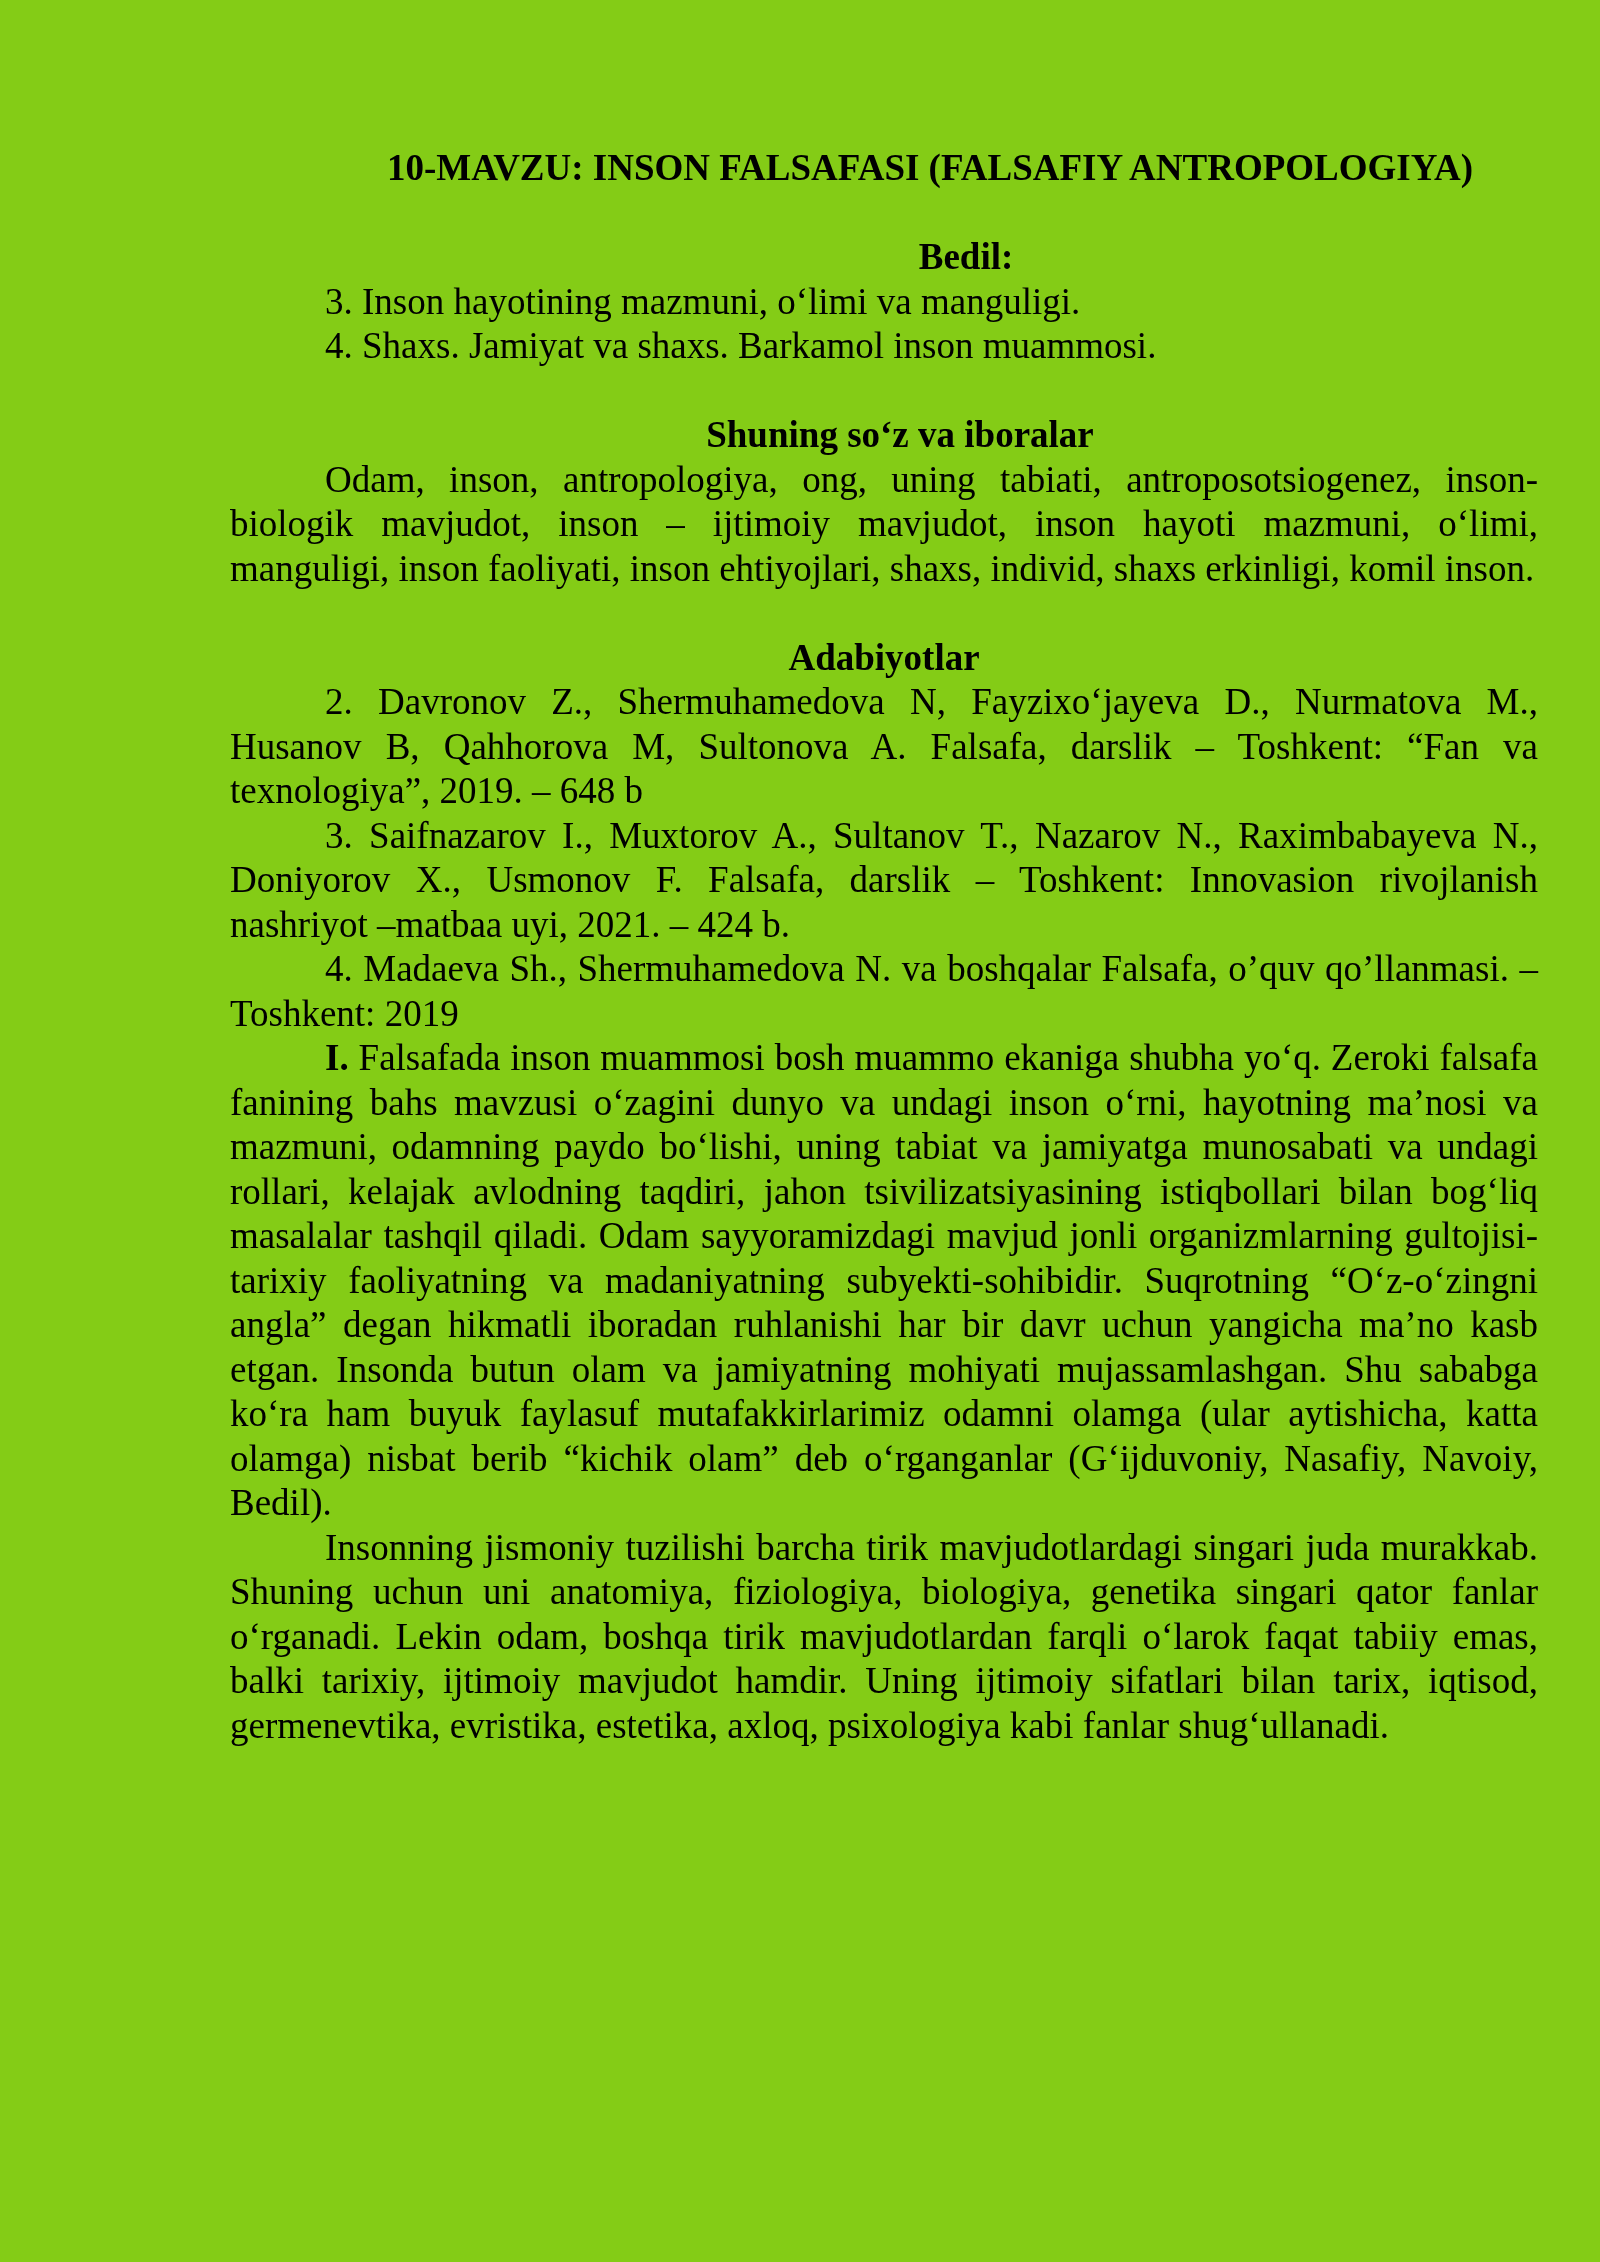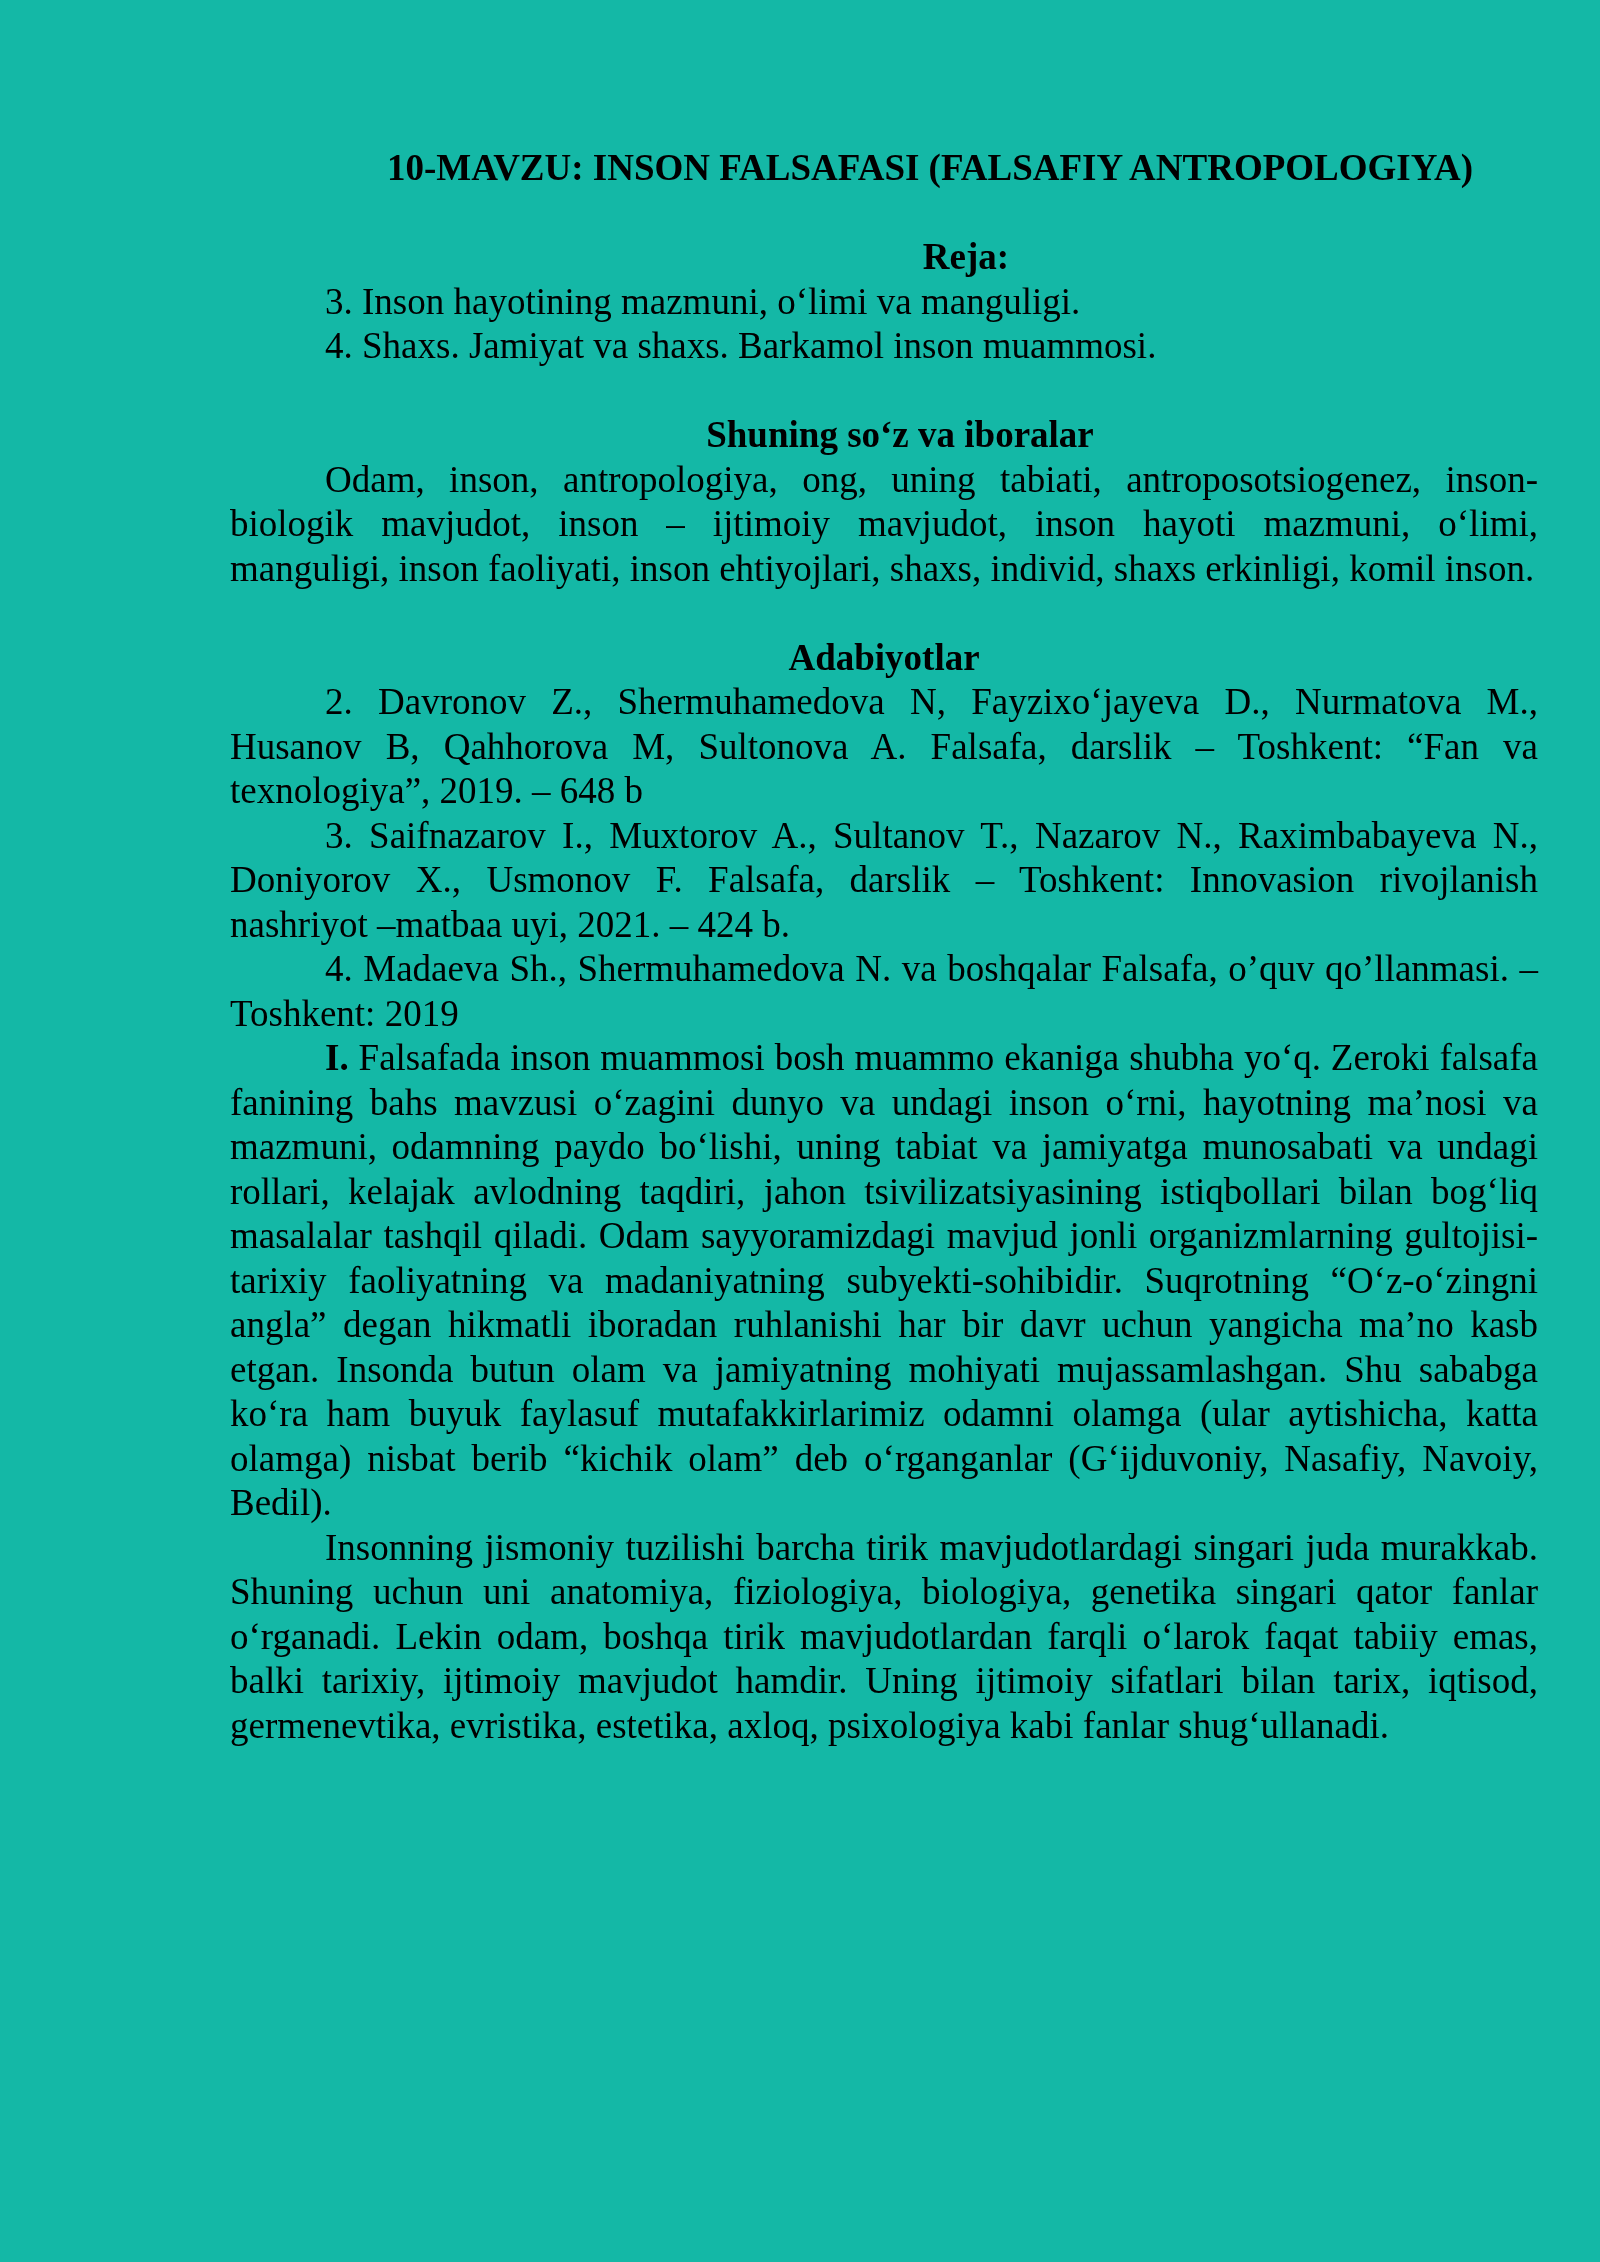--- a/index.html
+++ b/index.html
@@ -6,21 +6,21 @@
   html, body {
     margin: 0;
     padding: 0;
     background: #ffffff;
   }
   .page {
     position: relative;
     width: 1600px;
     height: 2262px;
     margin: 0 auto;
-    background: #14b8a6;
+    background: #84cc16;
     color: #000000;
     font-family: "Liberation Serif", "DejaVu Serif", serif;
     font-size: 37px;
     line-height: 44.5px;
     box-sizing: border-box;
     padding: 146px 62px 0 230px;
     overflow: hidden;
   }
   .page p {
     margin: 0;
@@ -41,21 +41,21 @@
   .gap { margin-top: 44.5px; }
   .lead { font-weight: bold; }
 </style>
 </head>
 <body>
 
 <div class="page">
 
   <h1 class="heading doc-title">10-MAVZU: INSON FALSAFASI (FALSAFIY ANTROPOLOGIYA)</h1>
 
-  <h2 class="heading reja-heading gap">Reja:</h2>
+  <h2 class="heading reja-heading gap">Bedil:</h2>
   <p>3. Inson hayotining mazmuni, o‘limi va manguligi.</p>
   <p>4. Shaxs. Jamiyat va shaxs. Barkamol inson muammosi.</p>
 
   <h2 class="heading keywords-heading gap">Shuning so‘z va iboralar</h2>
   <p>Odam, inson, antropologiya, ong, uning tabiati, antroposotsiogenez, inson-biologik mavjudot, inson – ijtimoiy mavjudot, inson hayoti mazmuni, o‘limi, manguligi, inson faoliyati, inson ehtiyojlari, shaxs, individ, shaxs erkinligi, komil inson.</p>
 
   <h2 class="heading gap">Adabiyotlar</h2>
   <p>2. Davronov Z., Shermuhamedova N, Fayzixo‘jayeva D., Nurmatova M., Husanov B, Qahhorova M, Sultonova A. Falsafa, darslik – Toshkent: “Fan va texnologiya”, 2019. – 648 b</p>
   <p>3. Saifnazarov I., Muxtorov A., Sultanov T., Nazarov N., Raximbabayeva N., Doniyorov X., Usmonov F. Falsafa, darslik – Toshkent: Innovasion rivojlanish nashriyot –matbaa uyi, 2021. – 424 b.</p>
   <p>4. Madaeva Sh., Shermuhamedova N. va boshqalar Falsafa, o’quv qo’llanmasi. –Toshkent: 2019</p>

